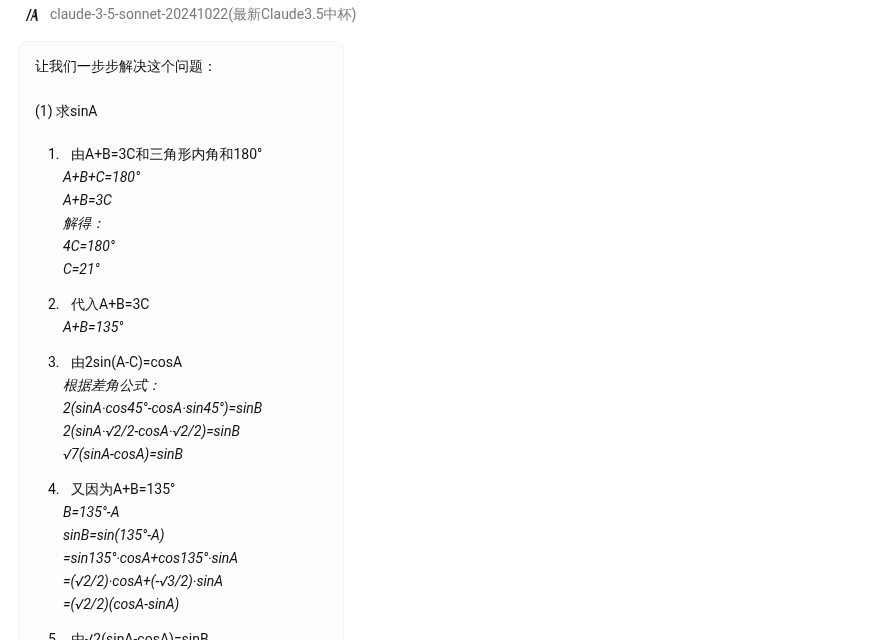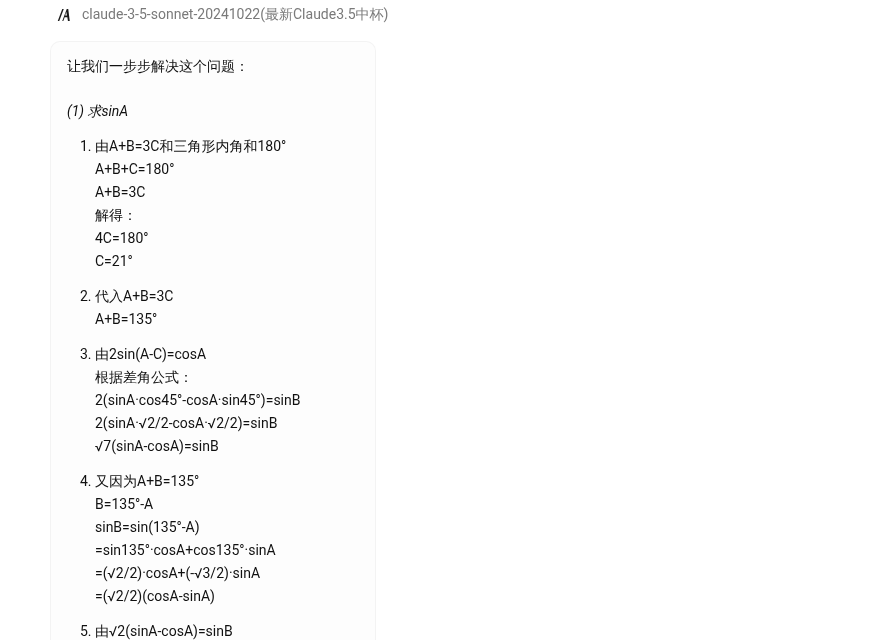--- a/index.html
+++ b/index.html
@@ -10,21 +10,20 @@
     background: #ffffff;
     color: #2c2c2c;
     font-size: 14px;
     line-height: 1.5;
   }
   .wrapper {
     width: 882px;
     height: 640px;
     overflow: hidden;
     position: relative;
-    padding-left: 32px;
   }
   .header {
     display: flex;
     align-items: center;
     gap: 10px;
     padding: 4px 20px 10px 22px;
   }
   .logo {
     width: 18px;
     height: 18px;
@@ -44,35 +43,35 @@
     background-color: #fdfdfd;
     background-image:
       radial-gradient(circle, rgba(0,0,0,0.05) 0.6px, transparent 0.6px);
     background-size: 4px 4px;
     background-position: 0 0;
     border: 1px solid rgba(0,0,0,0.04);
     padding: 14px 16px 16px 16px;
     color: #111;
   }
   .intro { margin-bottom: 24px; }
-  .part-label { margin-bottom: 14px; font-style: italic; }
+  .part-label { margin-bottom: 22px; }
   ol.steps {
     margin: 0;
     padding-left: 28px;
   }
   ol.steps > li {
     margin-bottom: 14px;
   }
-  ol.steps > li > .first { display: inline; }
+  ol.steps > li > .first { display: inline; margin-left: 8px; }
   .line {
     display: block;
     padding-left: 0;
     margin-top: 2px;
   }
-  .sub { padding-left: 0; }
+  .sub { padding-left: 0; font-style: italic; }
 </style>
 </head>
 <body>
 
 <div class="wrapper">
 
   <div class="header">
     <span class="logo">
       <svg viewBox="0 0 24 24" fill="none">
         <path d="M5 20 L11 4 L13 4 L7 20 Z" fill="#1a1a1a"></path>

